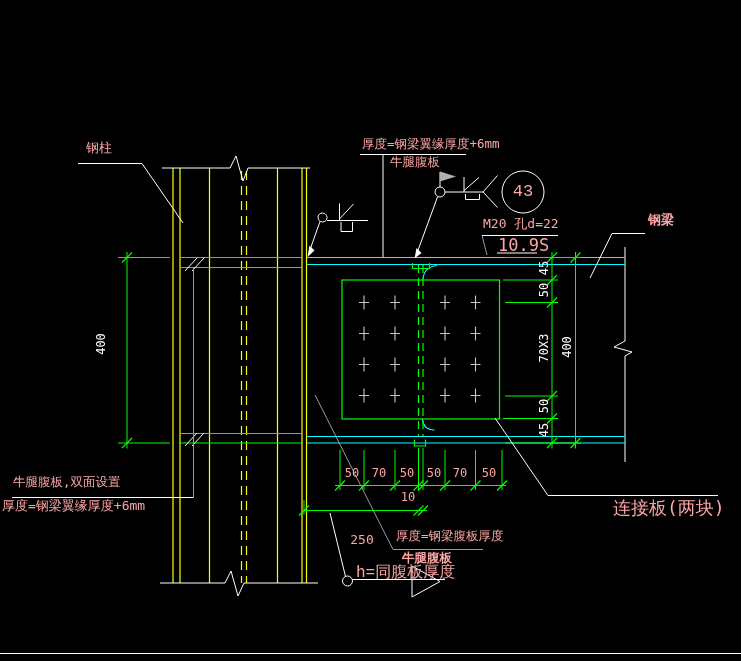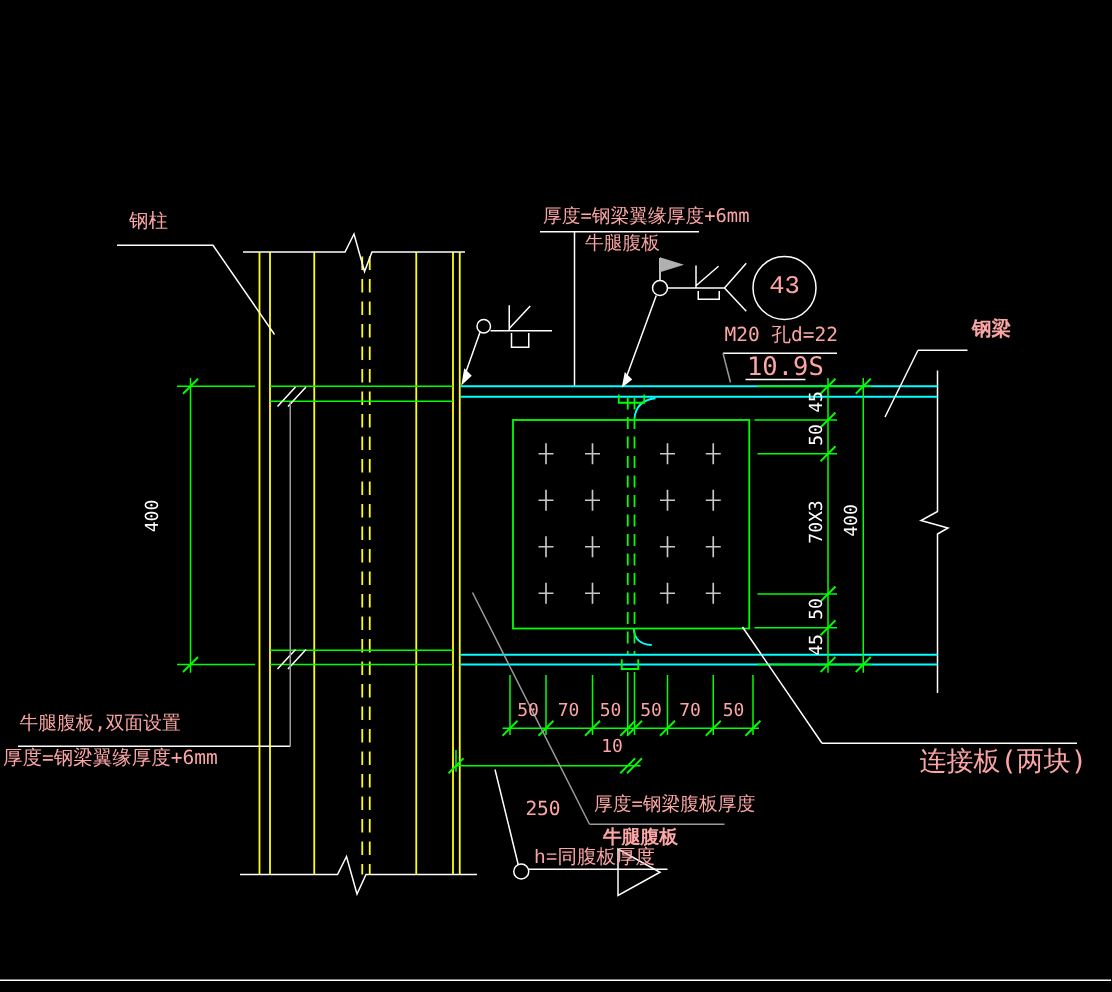--- a/index.html
+++ b/index.html
@@ -132,21 +132,21 @@
   <span class="txt" style="left:498px;top:236px;font-size:17px;">10.9S</span>
 
   <span class="txt big c" style="left:509px;top:183px;width:28px;">43</span>
 
   <span class="txt" style="left:13px;top:475px;">牛腿腹板,双面设置</span>
   <span class="txt" style="left:2px;top:499px;font-size:13px;">厚度=钢梁翼缘厚度+6mm</span>
 
   <span class="txt" style="left:396px;top:529px;text-align:center;">厚度=钢梁腹板厚度</span>
   <span class="txt" style="left:402px;top:551px;font-weight:bold;">牛腿腹板</span>
 
-  <span class="txt" style="left:356px;top:565px;font-size:13px;font-family:Liberation Mono, monospace;">h=同腹板厚度</span>
+  <span class="txt" style="left:356px;top:565px;font-size:16px;font-family:Liberation Mono, monospace;">h=同腹板厚度</span>
 
   <span class="txt" style="left:613px;top:498px;font-size:18px;">连接板(两块)</span>
 
   <span class="txt dim c" style="left:339px;top:467px;width:26px;">50</span>
   <span class="txt dim c" style="left:366px;top:467px;width:26px;">70</span>
   <span class="txt dim c" style="left:394px;top:467px;width:26px;">50</span>
   <span class="txt dim c" style="left:421px;top:467px;width:26px;">50</span>
   <span class="txt dim c" style="left:447px;top:467px;width:26px;">70</span>
   <span class="txt dim c" style="left:476px;top:467px;width:26px;">50</span>
 

